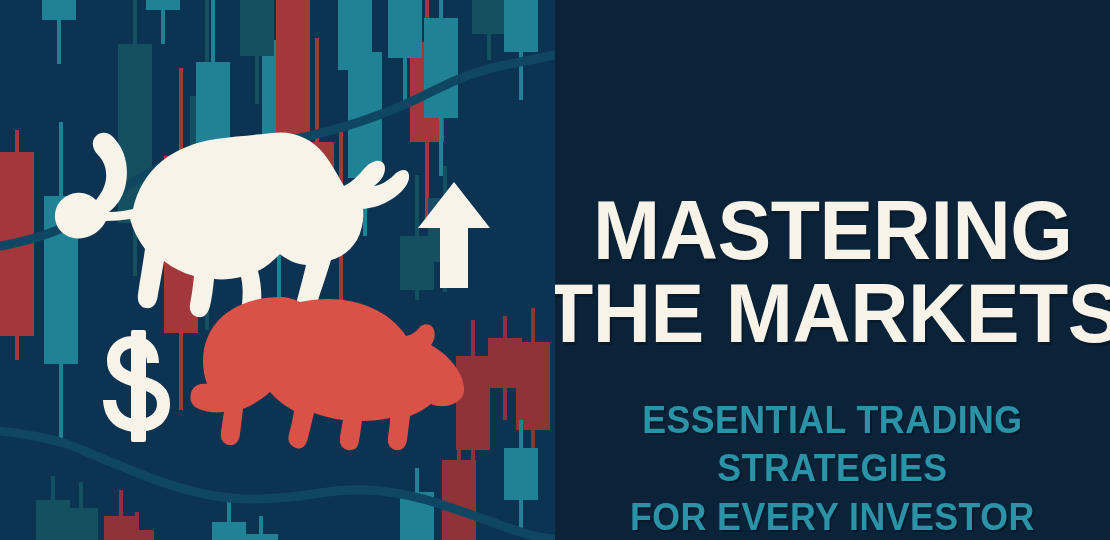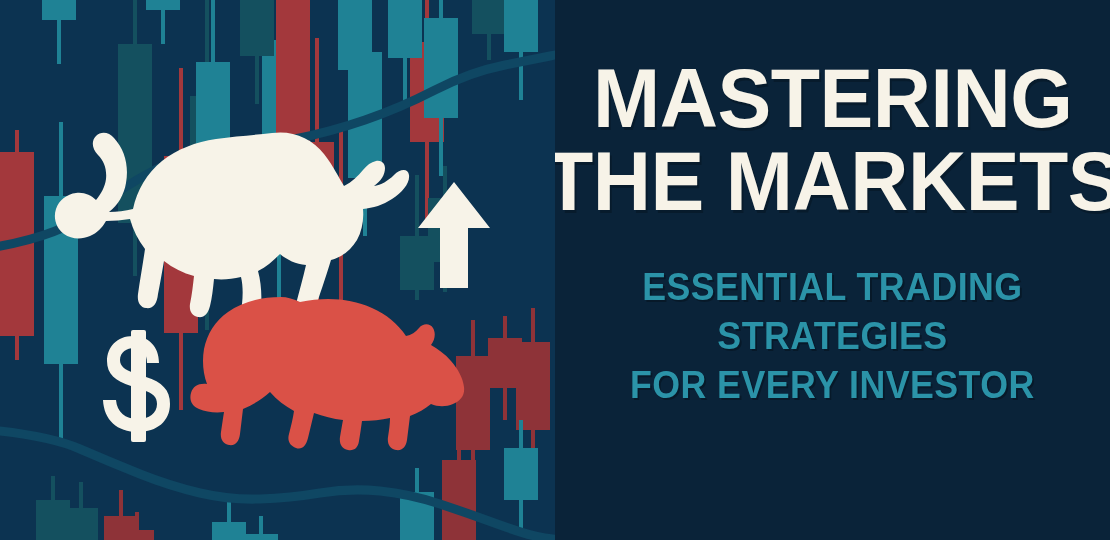--- a/index.html
+++ b/index.html
@@ -69,21 +69,21 @@
   #up-arrow     { left: 418px; top: 182px; width: 72px;  height: 106px; }
 
   
   .text-block {
     position: absolute;
     left: 0; top: 0;
     width: 555px; height: 540px;
     display: flex;
     flex-direction: column;
     align-items: center;
-    justify-content: flex-start;
+    justify-content: flex-end;
   }
   .headline {
     color: #f7f3e8;
     font-family: "Liberation Sans Narrow", "Liberation Sans", sans-serif;
     font-weight: bold;
     font-size: 84px;
     line-height: 0.96;
     letter-spacing: -0.5px;
     text-align: center;
     transform: scaleX(0.96);

